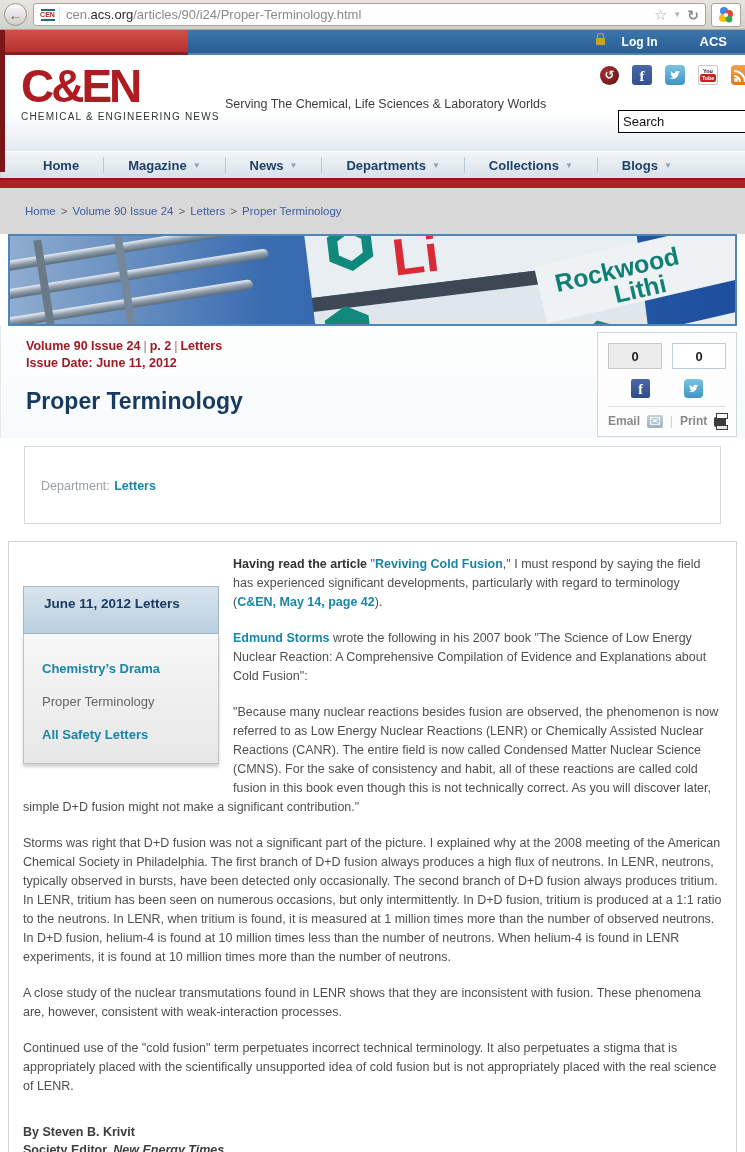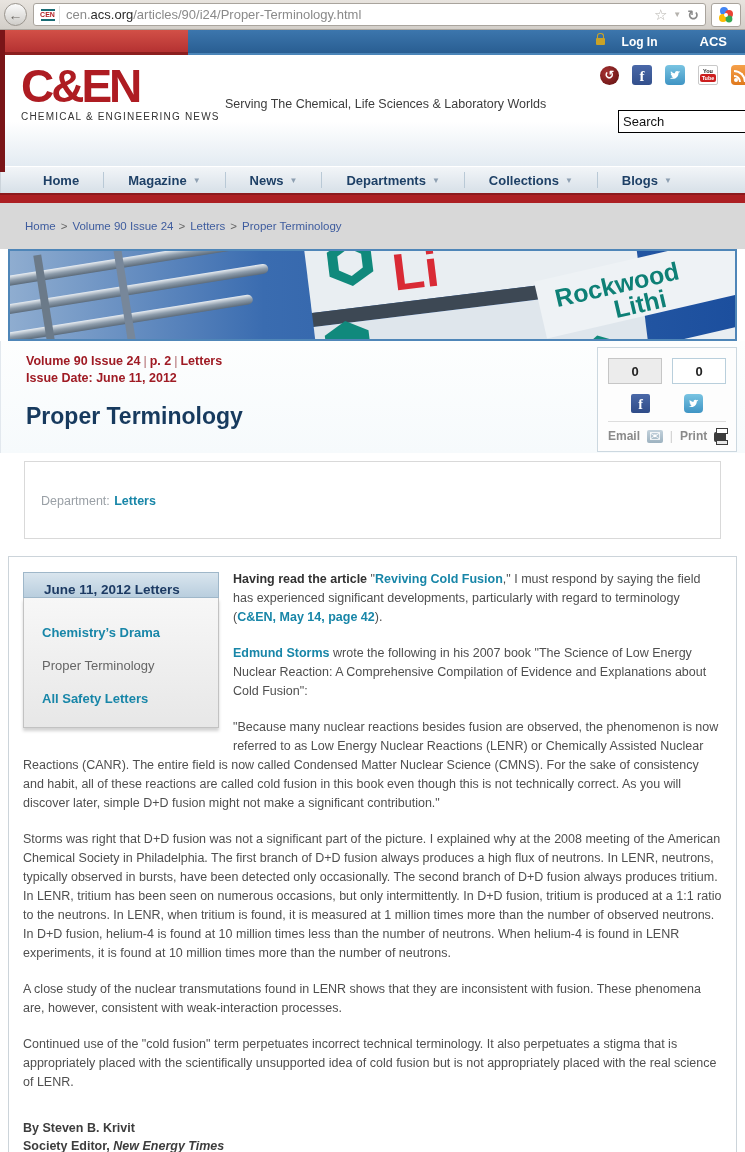--- a/index.html
+++ b/index.html
@@ -32,21 +32,21 @@
   .topbar-blue{flex:1;background:linear-gradient(#3c76ad,#295e92);border-bottom:2px solid #4b85b8;
     display:flex;align-items:center;justify-content:flex-end;color:#fff;}
   .login{display:flex;align-items:center;gap:17px;font-size:12px;font-weight:bold;margin-right:42px;}
   .lock{width:9px;height:7px;background:#c9a227;border-radius:1px;position:relative;display:inline-block;}
   .lock::before{content:'';position:absolute;top:-5px;left:1px;width:5px;height:5px;
     border:1.5px solid #c9a227;border-bottom:none;border-radius:3px 3px 0 0;}
   .acs-label{font-size:13px;font-weight:bold;margin-right:18px;}
   .maroon-strip{position:absolute;left:0;top:30px;width:5px;height:142px;background:#7a1518;z-index:30;}
 
   
-  .site-header{height:111px;background:linear-gradient(#ffffff 60%,#e3ebf2);position:relative;border-left:1px solid #ccd4db;}
+  .site-header{height:96px;background:linear-gradient(#ffffff 60%,#e3ebf2);position:relative;border-left:1px solid #ccd4db;}
   .cen-logo{position:absolute;left:20px;top:8px;}
   .cen-logo .big{font-size:46px;font-weight:900;letter-spacing:-3px;color:#ae1c22;line-height:46px;}
   .cen-logo .sub{font-size:10px;letter-spacing:1.2px;color:#333;margin-top:2px;}
   .tagline{position:absolute;left:224px;top:42px;font-size:12.5px;color:#3c3c3c;}
   .social-row{position:absolute;top:10px;right:-6px;display:flex;align-items:center;gap:13px;}
   .soc{width:20px;height:20px;flex:0 0 auto;}
   .swirl{width:19px;height:19px;border-radius:50%;background:radial-gradient(circle at 35% 35%,#a83232,#5d0f0f);
     color:#fff;font-size:12px;font-weight:bold;display:flex;align-items:center;justify-content:center;}
   .fb-big{background:linear-gradient(#4a68a8,#33508c);border-radius:3px;color:#fff;font-weight:bold;
     font-size:15px;display:flex;align-items:flex-end;justify-content:center;font-family:"Liberation Serif",serif;line-height:18px;}
@@ -108,22 +108,22 @@
   .print-ic::after{content:'';position:absolute;bottom:-3px;left:2px;width:10px;height:3px;background:#e8e8e8;border:1px solid #3c3c3c;}
 
   
   .dept-box{margin:8px 24px 0;border:1px solid #d9d9d9;background:#fff;padding:29px 16px;}
   .dept-label{font-size:12.5px;color:#9aa0a6;}
   .dept-value{font-size:12.5px;font-weight:bold;color:#1886a8;}
 
   
   .article-box{margin:17px 8px 0;border:1px solid #ccd4da;background:#fff;padding:13px 14px;min-height:660px;}
   .letters-sidebar{float:left;width:196px;margin:2px 14px 18px 0;}
-  .sb-header{height:26px;line-height:34px;background:linear-gradient(#d9e5ee,#b9cede);border:1px solid #9fb7c9;
-    font-size:13.5px;font-weight:bold;color:#1c3a63;padding-left:20px;}
+  .sb-header{height:48px;line-height:34px;background:linear-gradient(#d9e5ee,#b9cede);border:1px solid #9fb7c9;
+    font-size:13.5px;font-weight:bold;color:#1c3a63;padding-left:20px;margin-top:29px;}
   .sb-body{border:1px solid #c2c2c2;border-top:none;background:linear-gradient(#f7f7f7,#e7e7e7);
     padding:18px 0 12px;box-shadow:0 3px 3px rgba(0,0,0,0.18);}
   .sb-item{padding:9px 18px;font-size:13px;font-weight:bold;color:#1886a8;}
   .sb-item.current{color:#666;font-weight:normal;}
   .para{font-size:12.5px;line-height:19px;color:#4f4f4f;margin:0 0 17px;}
   .para .lead-bold{font-weight:bold;color:#333;}
   .tlink{font-weight:bold;color:#1886a8;}
   .signature{margin-top:27px;font-size:12.5px;font-weight:bold;color:#3d3d3d;line-height:18px;}
   .signature .ital{font-style:italic;}
 </style>

